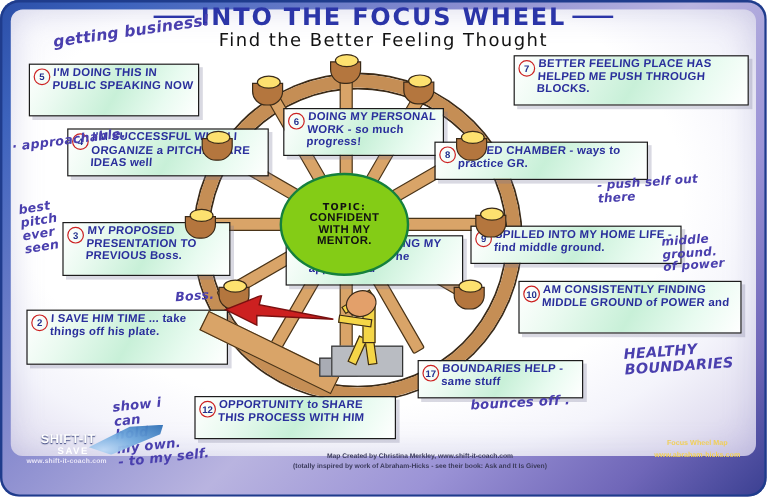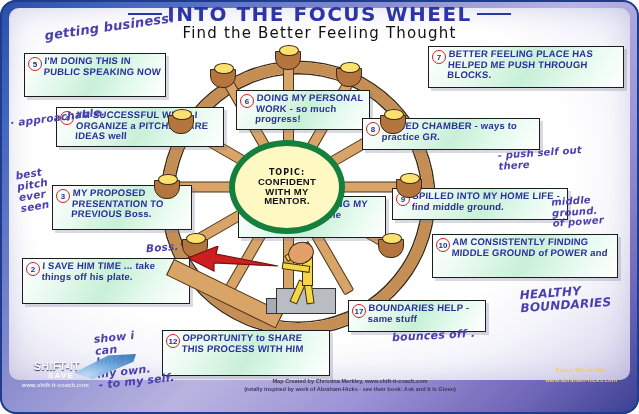--- a/index.html
+++ b/index.html
@@ -19,21 +19,21 @@
   .title{position:absolute;left:0;right:0;top:2px;text-align:center;
     font-family:"DejaVu Sans",sans-serif;font-weight:700;font-size:20px;letter-spacing:1.5px;
     color:#2b35a8;}
   .title .rule{display:inline-block;width:34px;height:2px;background:#2b35a8;vertical-align:6px;margin:0 5px;}
   .subtitle{position:absolute;left:0;right:0;top:24px;text-align:center;
     font-weight:400;font-size:15px;letter-spacing:1.2px;color:#111;}
 
   
   .wheel{position:absolute;left:152px;top:52px;width:270px;height:270px;}
   .hub{position:absolute;left:50%;top:50%;transform:translate(-50%,-50%);
-    width:104px;height:82px;border-radius:50%;background:#fef9c3;border:6px solid #15803d;
+    width:104px;height:82px;border-radius:50%;background:#84cc16;border:2px solid #15803d;
     display:flex;flex-direction:column;align-items:center;justify-content:center;z-index:6;}
   .hub .t-label{font-size:8px;font-weight:700;letter-spacing:1px;color:#111;}
   .hub .t-text{font-size:9.5px;font-weight:700;color:#111;text-align:center;line-height:1.05;
     font-family:"Liberation Sans",sans-serif;letter-spacing:.3px;padding:0 18px;}
   .rim{position:absolute;left:50%;top:50%;width:250px;height:250px;margin:-125px 0 0 -125px;
     border-radius:50%;border:11px solid #c58e55;box-shadow:0 0 0 1.5px #3a2a18, inset 0 0 0 1.5px #3a2a18;}
   .spoke{position:absolute;left:50%;top:50%;width:9px;height:120px;margin-left:-4.5px;
     background:#d9a468;border:1.2px solid #4a3418;transform-origin:50% 0;border-radius:2px;}
   .bowl{position:absolute;width:24px;height:17px;margin:-9px 0 0 -12px;
     background:#b4763e;border:1.5px solid #3a2a18;border-radius:0 0 12px 12px;z-index:7;}
@@ -158,21 +158,21 @@
   <div class="note" style="left:52px;top:185px;width:140px;height:45px">
     <div class="num">3</div>
     <div class="txt">MY PROPOSED PRESENTATION TO PREVIOUS Boss.</div>
   </div>
 
   <div class="note" style="left:22px;top:258px;width:168px;height:46px">
     <div class="num">2</div>
     <div class="txt">I SAVE HIM TIME ... take things off his plate.</div>
   </div>
 
-  <div class="note" style="left:162px;top:330px;width:168px;height:46px">
+  <div class="note" style="left:162px;top:330px;width:168px;height:36px">
     <div class="num">12</div>
     <div class="txt">OPPORTUNITY to SHARE THIS PROCESS WITH HIM</div>
   </div>
 
   <div class="note" style="left:236px;top:90px;width:134px;height:40px">
     <div class="num">6</div>
     <div class="txt">DOING MY PERSONAL WORK - so much progress!</div>
   </div>
 
   <div class="note" style="left:238px;top:196px;width:148px;height:42px">

